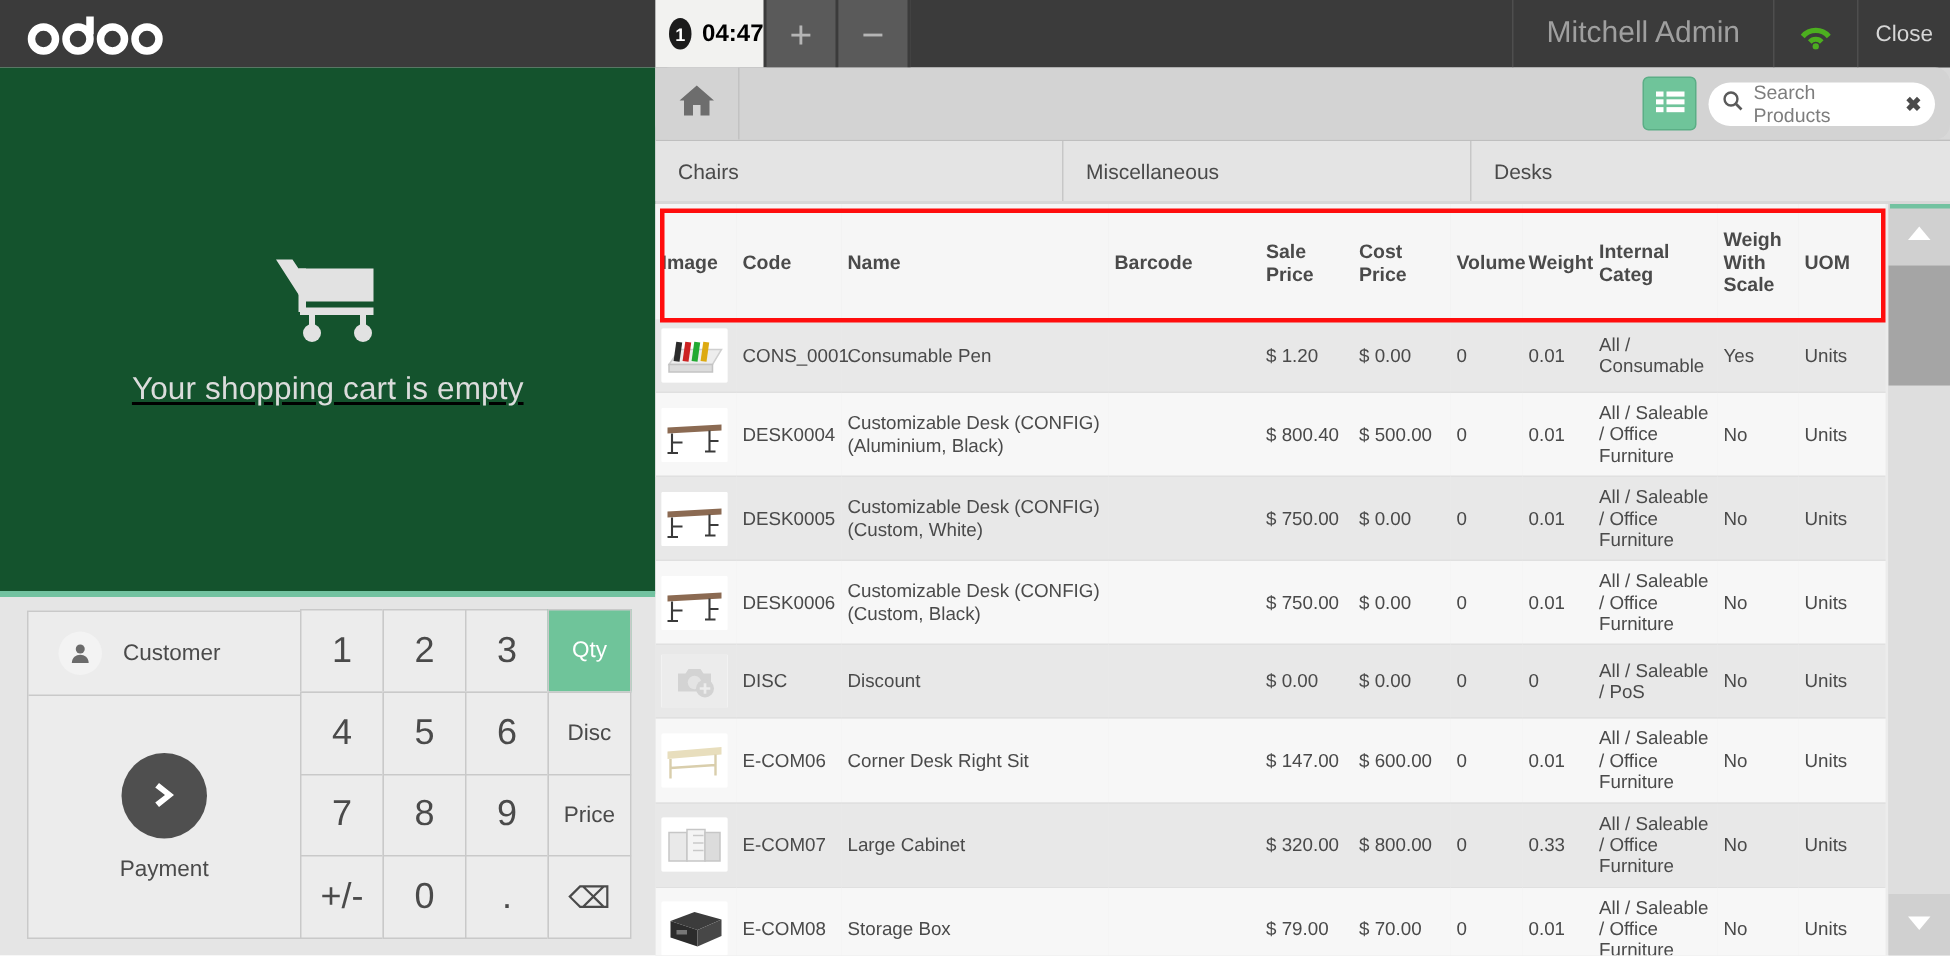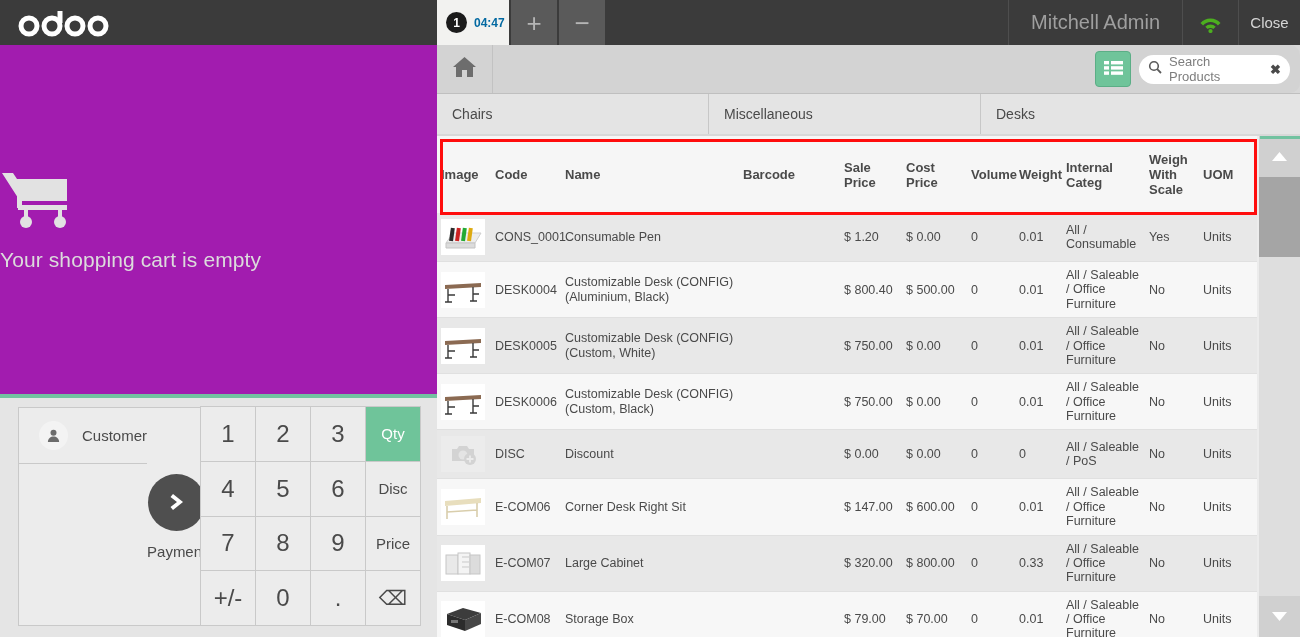--- a/index.html
+++ b/index.html
@@ -20,22 +20,23 @@
   .logo-bar {
     height: 45px; background: #3b3b3b;
     display: flex; align-items: center; padding-left: 12px;
   }
   .odoo-logo { display: block; }
 
   .cart-empty {
     position: absolute; left: 0; top: 45px;
     width: 437px; height: 351px;
     display: flex; flex-direction: column;
-    align-items: flex-start; justify-content: center;
-    background: #a21caf;
+    align-items: center; justify-content: center;
+    background: #14532d;
+    text-decoration: underline;
   }
   .cart-icon { margin-bottom: 16px; }
   .cart-empty-text {
     color: #dcdcdc; font-size: 21px; font-weight: 400;
     letter-spacing: .1px;
   }
   .green-divider {
     position: absolute; left: 0; top: 394px;
     width: 437px; height: 4px; background: #72c2a0;
   }
@@ -47,21 +48,21 @@
   }
   .pads {
     position: absolute; left: 18px; top: 9px;
     width: 403px; height: 219px;
     display: flex;
   }
   .left-pad {
     width: 183px; height: 219px;
     border: 1px solid #c9c9c9;
     background: #ececec;
-    display: flex; flex-direction: row;
+    display: flex; flex-direction: column;
   }
   .customer-btn {
     height: 56px; border-bottom: 1px solid #c9c9c9;
     display: flex; align-items: center; padding-left: 20px;
     gap: 14px;
   }
   .avatar {
     width: 29px; height: 29px; border-radius: 50%;
     background: #f3f3f3; display: flex;
     align-items: center; justify-content: center;
@@ -110,21 +111,21 @@
     width: 72px; background: #f2f2f0;
     display: flex; align-items: center; gap: 7px;
     padding-left: 9px;
   }
   .order-badge {
     width: 21px; height: 21px; border-radius: 50%;
     background: #1b1b1b; color: #fff;
     font-size: 12px; font-weight: bold;
     display: flex; align-items: center; justify-content: center;
   }
-  .order-time { font-size: 12px; color: #0369a1; font-weight: bold; }
+  .order-time { font-size: 16px; color: #000000; font-weight: bold; }
   .tb-btn {
     width: 48px; background: #5a5a5a;
     border-right: 2px solid #3b3b3b;
     display: flex; align-items: center; justify-content: center;
     color: #b5b5b5; font-size: 26px; line-height: 1;
     font-weight: 300;
   }
   .tb-btn.plus { margin-left: 2px; }
   .topbar-spacer { flex: 1; }
   .user-name {

